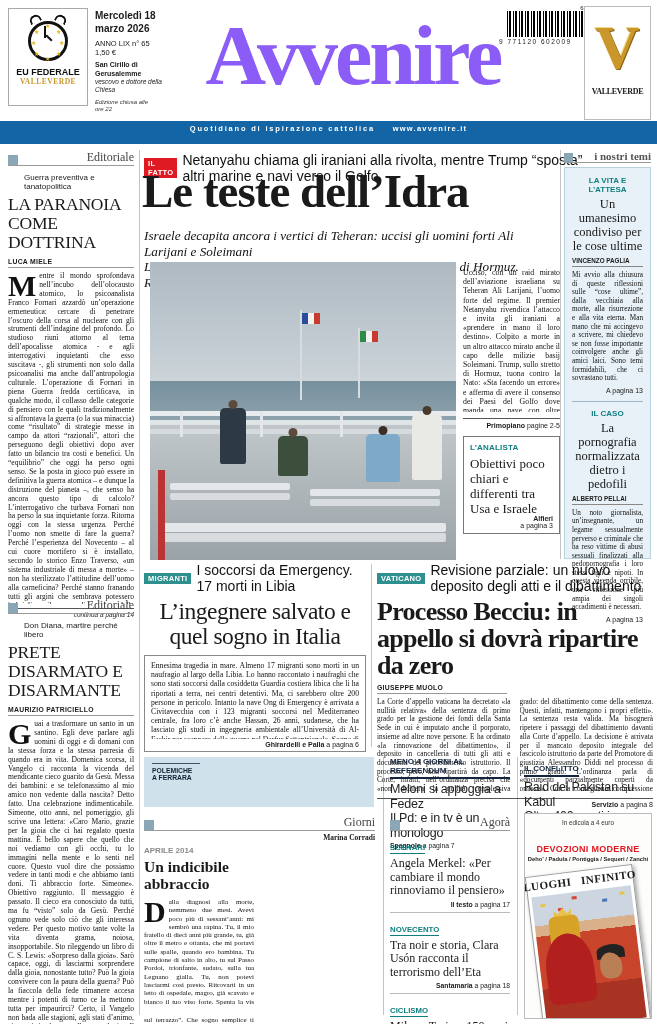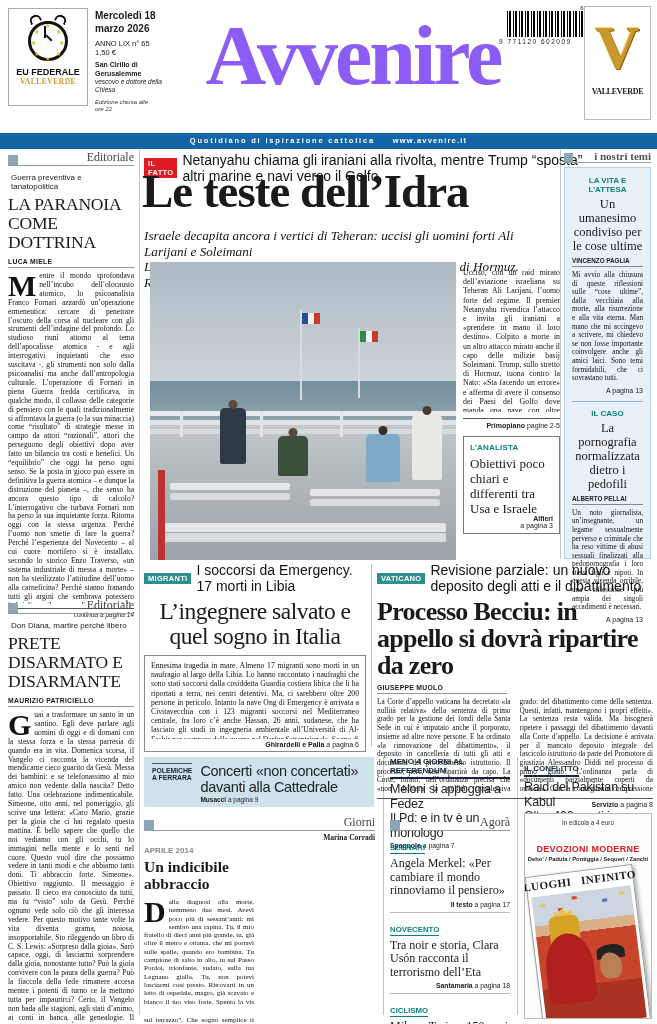--- a/index.html
+++ b/index.html
@@ -36,21 +36,21 @@
   #barcode-wrap { position:absolute; left:497px; top:5px; width:118px; background:#fff; z-index:5;}
   #barcode-top { font-size:6px; text-align:right; letter-spacing:2px; padding-right:8px;}
   #barcode { height:26px; margin:0 6px 1px 10px;
     background:repeating-linear-gradient(90deg,#000 0 1px,#fff 1px 2px,#000 2px 4px,#fff 4px 6px);}
   #barcode-num { font-size:6.5px; letter-spacing:1.5px; padding-left:2px;}
   #vv-box { position:absolute; left:584px; top:6px; width:67px; height:114px;
     border:1px solid #bbb; background:#fff; text-align:center; z-index:6;}
   #vv-letter { font-family:"Liberation Serif",serif; font-weight:bold; font-size:62px; line-height:80px;
     color:#c9972c; text-shadow:1px 1px 0 #8a6310, -1px -1px 0 #f3d98a; }
   #vv-name { font-size:8px; font-weight:bold; font-family:"Liberation Serif",serif; letter-spacing:-0.3px;}
-  #blue-bar { position:absolute; left:0; top:133px; width:657px; height:16px; background:#1465a5;
+  #blue-bar { position:absolute; left:0; top:121px; width:657px; height:23px; background:#1465a5;
     color:#fff; text-align:center; font-size:7.5px; font-weight:bold; letter-spacing:1.8px; line-height:15px;}
   #blue-bar b { margin-left:14px; letter-spacing:1.2px;}
 
   
   .sec-head { display:flex; align-items:flex-end; justify-content:space-between;
     border-bottom:1px solid #9a9a9a; padding-bottom:0; }
   .sq { width:10px; height:10px; background:#8ba7b5; }
   .sec-head span { font-family:"Liberation Serif",serif; font-size:12px; color:#444; }
   .byline { font-size:6.8px; font-weight:bold; letter-spacing:.3px;
     border-bottom:1px solid #999; padding-bottom:2px; margin:5px 0 4px; }
@@ -61,21 +61,21 @@
   .label-red { background:#e01a22; color:#fff; font-size:7.5px; font-weight:bold; padding:1px 4px; letter-spacing:.3px;}
   .label-teal { background:#2e8f8f; color:#fff; font-size:7.5px; font-weight:bold; padding:1px 4px; letter-spacing:.3px;}
   .kick { font-size:14px; color:#111; }
   .pageref { font-size:7px; text-align:right; }
   .pageref b { font-size:7px; }
   .v-rule { position:absolute; width:1px; background:#c4c4c4; }
 
   
   #ed1 { position:absolute; left:8px; top:150px; width:126px; }
   #ed2 { position:absolute; left:8px; top:598px; width:126px; }
-  .ed-kicker { font-size:8px; margin:7px 3px 4px; }
+  .ed-kicker { font-size:8px; margin:7px 16px 4px; }
   .ed-title { font-family:"Liberation Serif",serif; font-size:17.5px; line-height:19px; letter-spacing:-0.2px; margin-bottom:6px;}
   .ed-body { font-size:7.55px; line-height:8.9px; }
 
   
   #fatto-strip { position:absolute; left:144px; top:152px; width:460px; display:flex; gap:5px; align-items:center;}
   #fatto-headline { position:absolute; left:142px; top:164px; width:420px;
     font-family:"Liberation Serif",serif; font-weight:bold; font-size:47px; letter-spacing:-1px; }
   #fatto-deck { position:absolute; left:144px; top:228px; width:414px;
     font-family:"Liberation Serif",serif; font-style:italic; font-size:13.2px; line-height:15.5px; color:#111;}
 
@@ -381,27 +381,20 @@
       <b>Servizio</b>
       <span>a pagina 8</span>
     </div>
   </div>
 
   <div id="polemiche">
     <div id="pol-label">
       <div>POLEMICHE</div>
       <div>A FERRARA</div>
     </div>
-    <div>
-      <div id="pol-title">Concerti «non concertati» davanti alla Cattedrale</div>
-      <div id="pol-ref">
-        <b>Musacci</b>
-        <span>a pagina 9</span>
-      </div>
-    </div>
   </div>
 
   <div id="referendum" class="brief">
     <div class="brief-label">MENO 4 GIORNI AL REFERENDUM</div>
     <div class="brief-title">Meloni si appoggia a Fedez</div>
     <div class="brief-title">Il Pd: e in tv è un monologo</div>
     <div class="brief-ref">
       <b>Spagnolo</b>
       <span>a pagina 7</span>
     </div>

